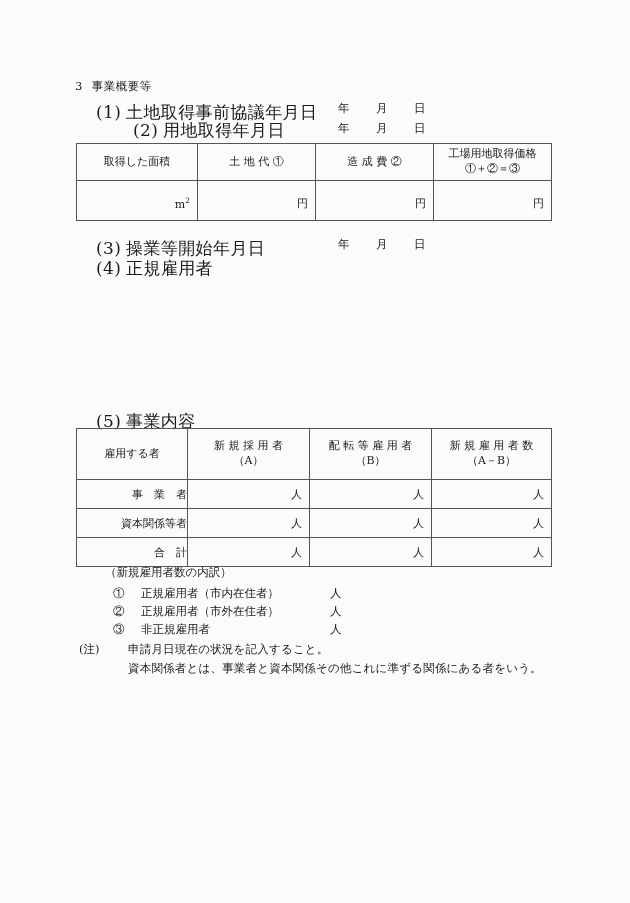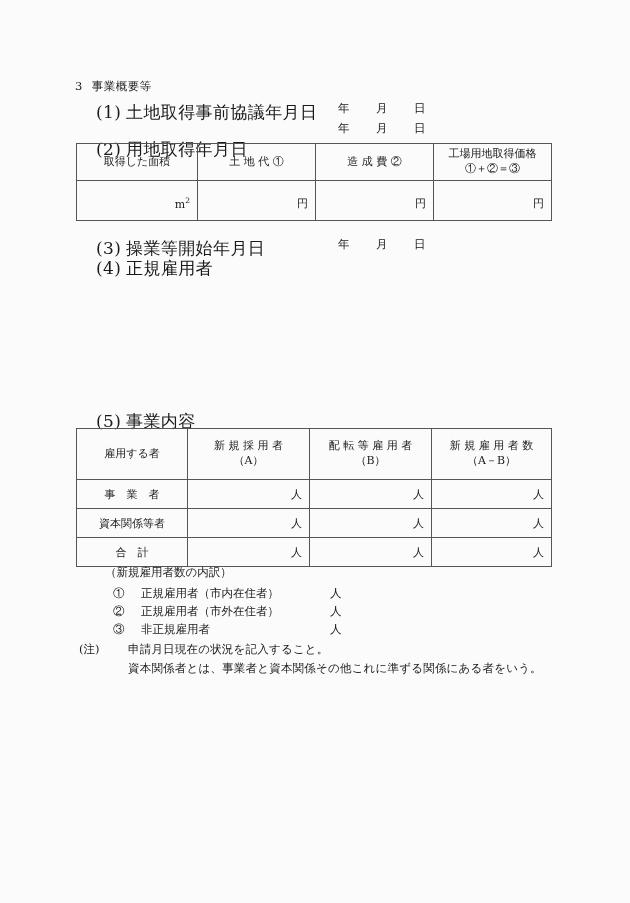--- a/index.html
+++ b/index.html
@@ -58,21 +58,21 @@
     border-collapse: collapse;
     font-size: 11px;
     table-layout: fixed;
   }
   table.form td, table.form th {
     border: 1px solid #555;
     padding: 0;
     font-weight: normal;
     vertical-align: middle;
   }
-  .c-center { text-align: center; }
+  .c-center { text-align: right; }
   .c-right  { text-align: right; padding-right: 7px !important; }
   .unit-cell {
     text-align: right;
     padding-right: 7px !important;
     vertical-align: top;
     padding-top: 5px !important;
   }
   .hd { text-align: center; line-height: 1.35; }
   sup.m2 { font-size: 7.5px; vertical-align: super; }
 
@@ -139,21 +139,21 @@
     <span class="num">3</span><span>事業概要等</span>
   </div>
 
   <div class="row-line" style="top:101px;">
     <span class="idx">(1)</span><span>土地取得事前協議年月日</span>
   </div>
   <div class="ymd" style="top:101px;">
     <span>年</span><span>月</span><span>日</span>
   </div>
 
-  <div class="row-line" style="top:138px;">
+  <div class="row-line" style="top:119px;margin-left:37px;">
     <span class="idx">(2)</span><span>用地取得年月日</span>
   </div>
   <div class="ymd" style="top:121px;">
     <span>年</span><span>月</span><span>日</span>
   </div>
 
   <table class="form" id="table-land">
     <colgroup>
       <col style="width:121px">
         <col style="width:118px">

